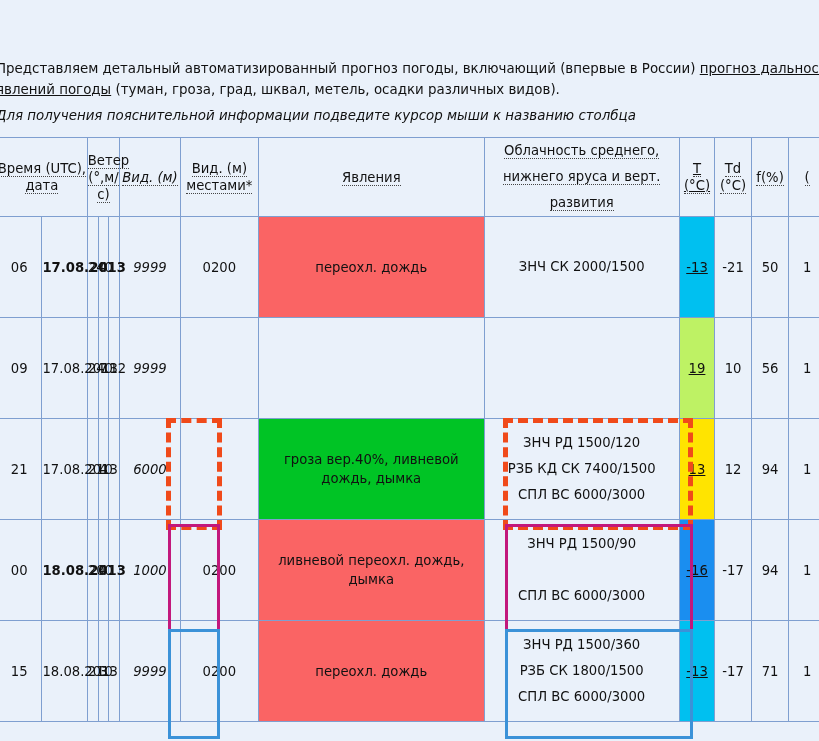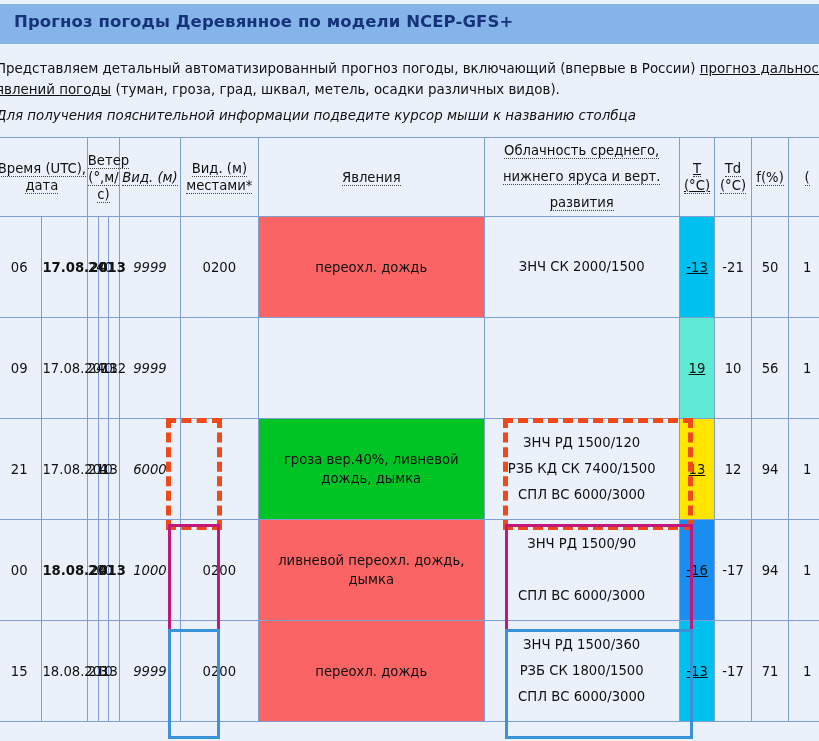--- a/index.html
+++ b/index.html
@@ -114,23 +114,20 @@
   }
   .anno-blue {
     border: 3px solid #3b92d8;
   }
 </style>
 </head>
 <body>
 
 <div id="page">
 
-  <div class="titlebar">
-    <div class="title">Прогноз погоды Деревянное по модели NCEP-GFS+</div>
-  </div>
 
   <div class="intro">
     <span>Представляем детальный автоматизированный прогноз погоды, включающий (впервые в России) </span><a class="lnk" href="#">прогноз дальности ви</a><span class="l2"><a class="lnk" href="#">явлений погоды</a><span> (туман, гроза, град, шквал, метель, осадки различных видов).</span></span>
   </div>
 
   <div class="hint">Для получения пояснительной информации подведите курсор мыши к названию столбца</div>
 
   <div class="tblwrap">
     <table class="fc">
       <thead>
@@ -168,21 +165,21 @@
           <tr>
             <td class="c-hour">09</td>
             <td class="c-date">17.08.2013</td>
             <td class="c-wdir">240</td>
             <td class="c-wspd">7</td>
             <td class="c-wgst">12</td>
             <td class="c-vis">9999</td>
             <td class="c-vism"></td>
             <td class="c-phen"></td>
             <td class="c-cloud"></td>
-            <td class="c-t" style="background:#5eead4">19</td>
+            <td class="c-t" style="background:#bef264">19</td>
             <td class="c-td">10</td>
             <td class="c-f">56</td>
             <td class="c-last">1</td>
           </tr>
           <tr>
             <td class="c-hour">21</td>
             <td class="c-date">17.08.2013</td>
             <td class="c-wdir">210</td>
             <td class="c-wspd">4</td>
             <td class="c-wgst"></td>

